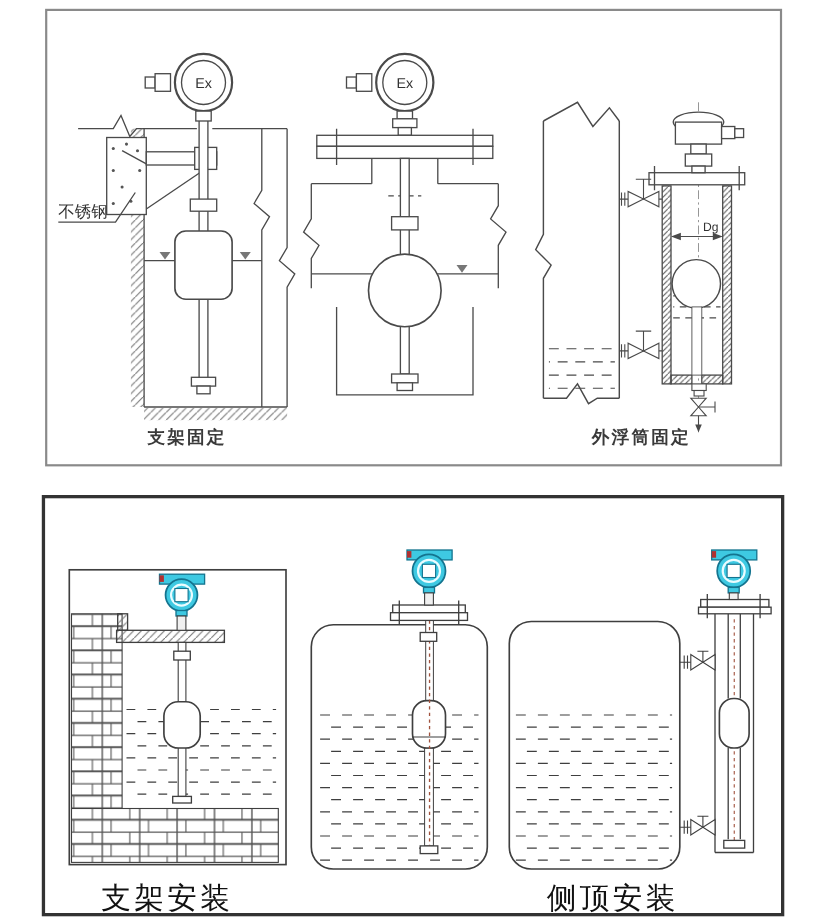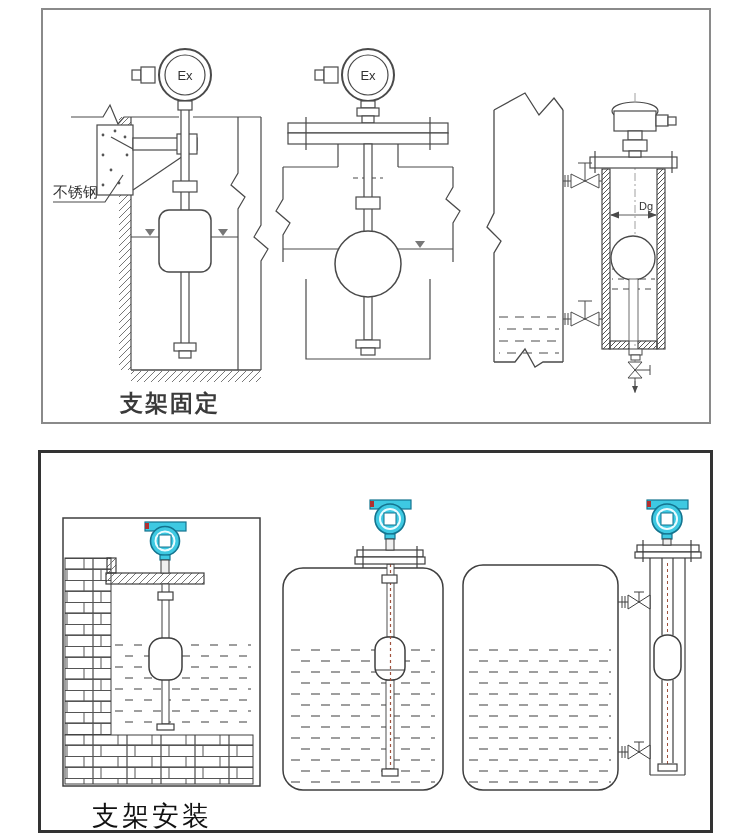--- a/index.html
+++ b/index.html
@@ -3,21 +3,21 @@
 <meta charset="utf-8">
 <style>
   html,body{margin:0;padding:0;background:#fff;}
   body{width:750px;height:840px;position:relative;overflow:hidden;
        font-family:"Liberation Sans","DejaVu Sans",sans-serif;}
   .panel{position:absolute;background:#fff;box-sizing:border-box;}
   #panel-top{left:41px;top:8px;width:670px;height:416px;border:2px solid #8a8a8a;}
   #panel-bottom{left:38px;top:450px;width:675px;height:383px;border:3px solid #333;}
   .fig{position:absolute;}
   .cap{position:absolute;text-align:center;color:#2b2b2b;white-space:nowrap;}
-  .cap-top{font-size:23px;font-weight:600;letter-spacing:2px;color:#3a3a3a;}
+  .cap-top{font-size:16px;font-weight:600;letter-spacing:2px;color:#3a3a3a;}
   .cap-bottom{font-size:27px;font-weight:normal;letter-spacing:3px;color:#111;}
   svg{overflow:visible;}
   svg text{font-family:"Liberation Sans","DejaVu Sans",sans-serif;}
 </style>
 </head>
 <body>
 
 <div class="panel" id="panel-top">
 
   <svg class="fig" style="left:10px;top:15px" width="225" height="370" viewBox="0 0 225 370" fill="none" stroke="#4a4a4a" stroke-width="1.2">
@@ -200,20 +200,21 @@
       <rect x="174" y="340" width="9" height="5" fill="#fff"></rect>
       <path d="M171,347 H185 L178,355 Z" fill="#fff"></path>
       <path d="M171,363 H185 L178,355 Z" fill="#fff"></path>
       <path d="M178,355 H193 M193,350 V360"></path>
       <path d="M178,363 V377"></path>
       <path d="M175,371 L178,378 L181,371 Z" fill="#4a4a4a" stroke="none"></path>
     </g>
   </svg>
 
   <div class="cap cap-top" style="left:57px;top:378px;width:140px">支架固定</div>
+  <div class="cap cap-top" style="left:460px;top:378px;width:160px">外浮筒固定</div>
 </div>
 
 <div class="panel" id="panel-bottom">
 
   <svg class="fig" style="left:18px;top:50px" width="215" height="295" viewBox="0 0 215 295" fill="none" stroke="#3f3f3f" stroke-width="1.2">
     <rect x="4" y="15" width="197" height="268" fill="#fff" stroke-width="1.5"></rect>
     <g>
       <rect x="6" y="55" width="46" height="177" fill="url(#brick)" stroke-width="1"></rect>
       <rect x="6" y="232" width="188" height="49" fill="url(#brick)" stroke-width="1"></rect>
     </g>
@@ -335,13 +336,14 @@
       <rect x="186" y="33" width="4" height="6" fill="#b03030" stroke="none"></rect>
       <circle cx="206" cy="51" r="15" fill="#3ec9e2" stroke-width="1.6"></circle>
       <circle cx="206" cy="51" r="10" fill="none" stroke="#eafcff" stroke-width="2"></circle>
       <rect x="200" y="45" width="12" height="12" fill="#fff" stroke-width="1"></rect>
       <rect x="201" y="66" width="10" height="5" fill="#3ec9e2"></rect>
       <rect x="202" y="71" width="8" height="6" fill="#f0f0f0" stroke="#3f3f3f" stroke-width="1"></rect>
     </g>
   </svg>
 
   <div class="cap cap-bottom" style="left:31px;top:345px;width:160px">支架安装</div>
+  <div class="cap cap-bottom" style="left:436px;top:345px;width:160px">侧顶安装</div>
 </div>
 
 </body></html>

